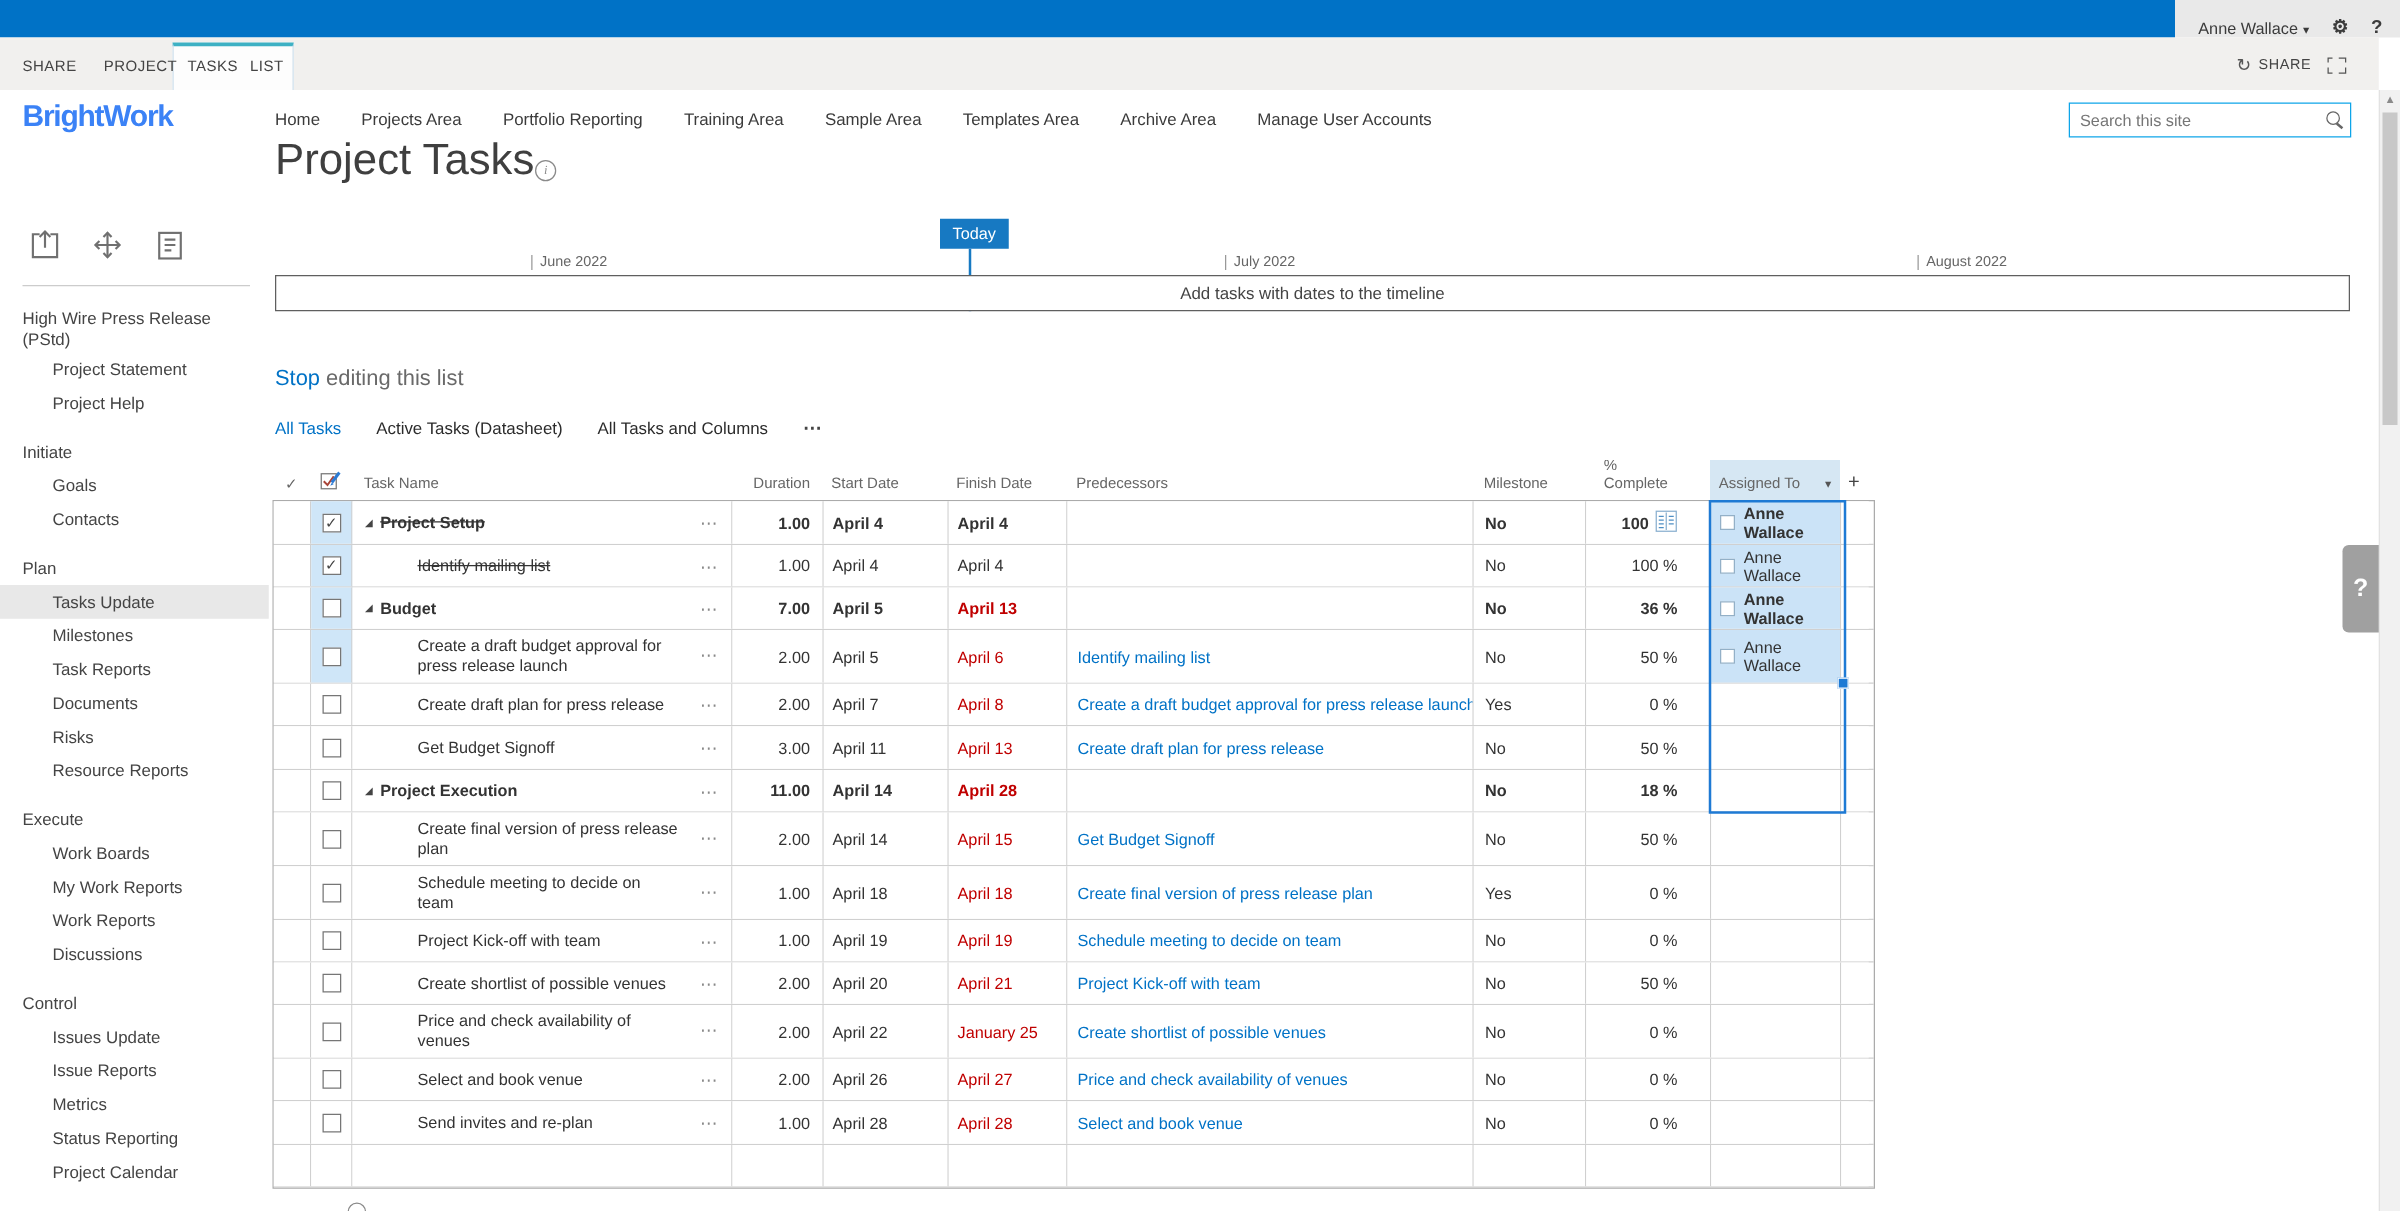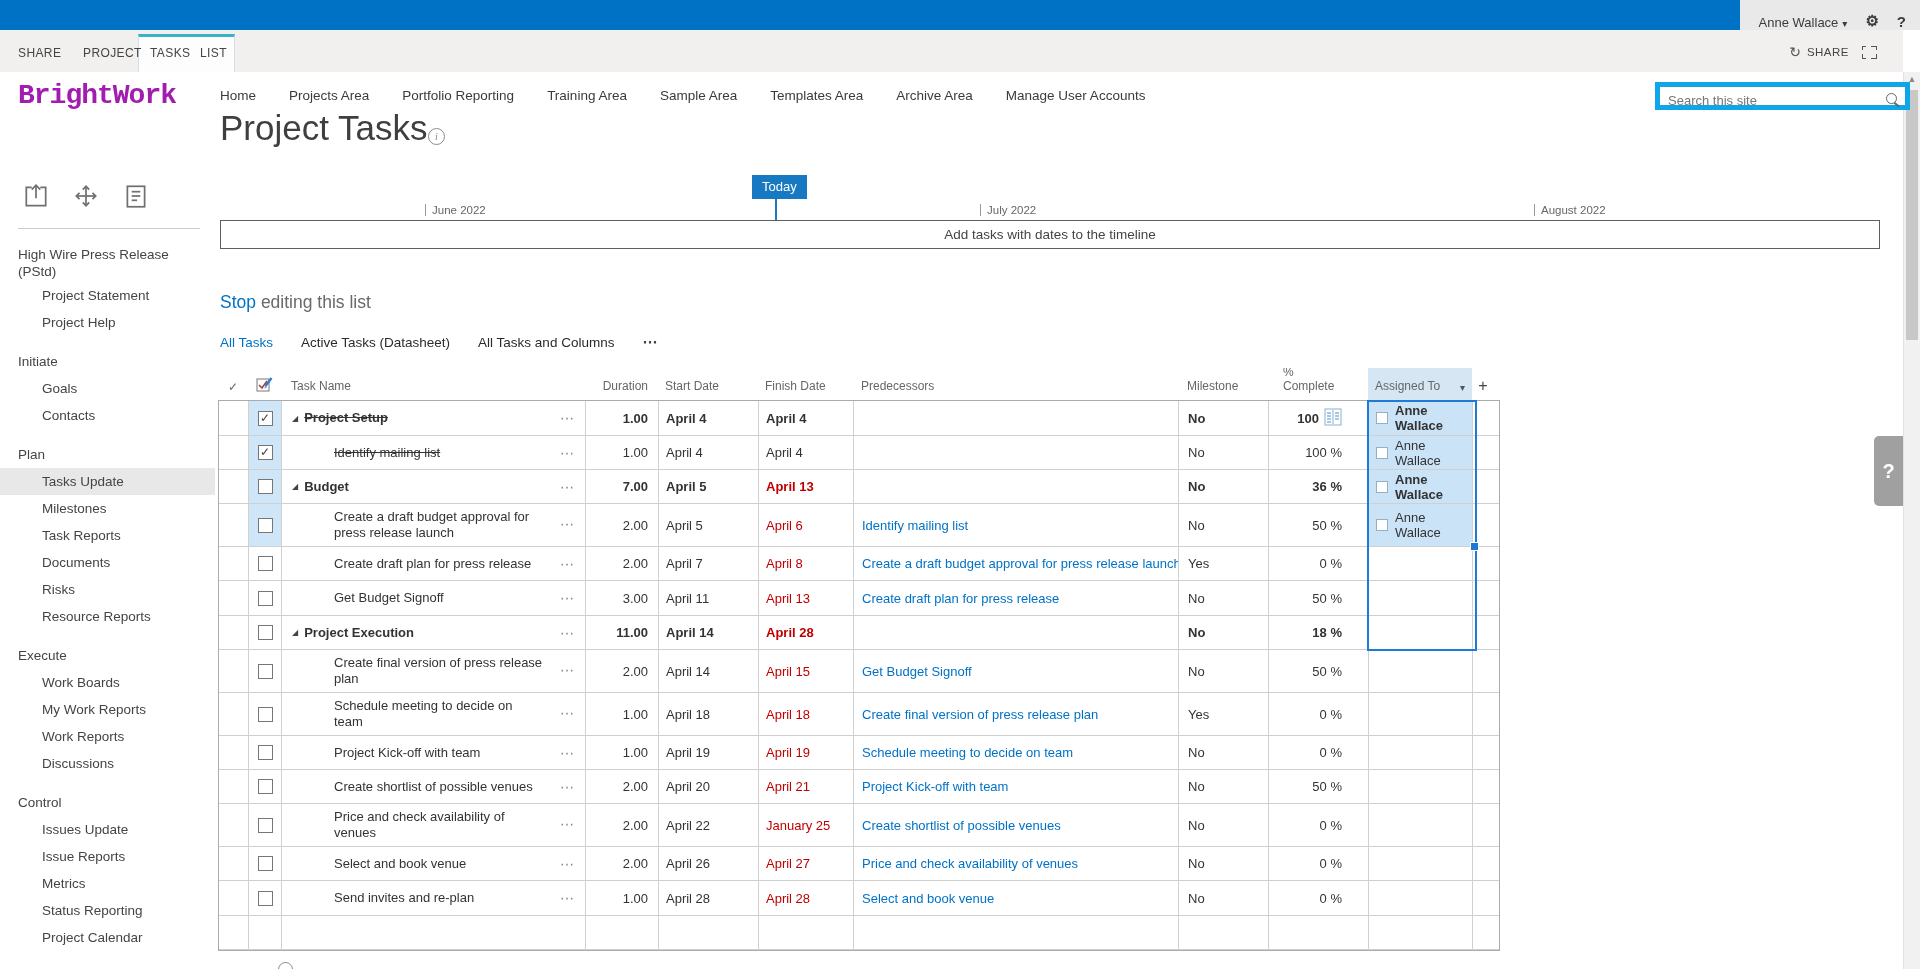--- a/index.html
+++ b/index.html
@@ -25,24 +25,24 @@
   .focus-ico{position:absolute;right:26px;top:16px;width:13px;height:11px;border:1px solid #555;cursor:pointer;}
   .focus-ico::before{content:"";position:absolute;left:3px;top:-2px;width:5px;height:15px;background:#f1f0ee;}
   .focus-ico::after{content:"";position:absolute;left:-2px;top:3px;width:17px;height:4px;background:#f1f0ee;}
 
   
   .scroll-track{position:absolute;left:1903px;top:72px;width:17px;height:897px;background:#f1f1f1;border-left:1px solid #e2e2e2;box-sizing:border-box;}
   .scroll-up{position:absolute;left:0;top:2px;width:16px;text-align:center;font-size:9px;color:#8a8a8a;}
   .scroll-thumb{position:absolute;left:2px;top:18px;width:12px;height:250px;background:#c8c8c8;}
 
   
-  .logo{position:absolute;left:18px;top:80px;font-size:28px;font-weight:bold;color:#a21caf;letter-spacing:-1px;font-family:Liberation Mono, monospace;}
+  .logo{position:absolute;left:18px;top:80px;font-size:24px;font-weight:bold;color:#3b82f6;letter-spacing:-1px;}
   .topnav{position:absolute;left:220px;top:88px;display:flex;gap:33px;}
   .topnav span{font-size:13.5px;color:#3b3b3b;white-space:nowrap;cursor:pointer;}
-  .searchbox{position:absolute;left:1655px;top:82px;width:255px;height:28px;border:5px solid #0ea5e9;box-sizing:border-box;background:#fff;}
+  .searchbox{position:absolute;left:1655px;top:82px;width:226px;height:28px;border:1px solid #0ea5e9;box-sizing:border-box;background:#fff;}
   .searchbox input{position:absolute;left:0;top:0;width:196px;height:26px;border:none;outline:none;padding:0 8px;
                    font-family:"Liberation Sans",sans-serif;font-size:13px;color:#444;background:transparent;}
   .searchbox input::placeholder{color:#767676;}
   .mag{position:absolute;right:8px;top:6px;width:9px;height:9px;border:1.5px solid #666;border-radius:50%;cursor:pointer;}
   .mag::after{content:"";position:absolute;left:8px;top:8px;width:6px;height:1.5px;background:#666;transform:rotate(40deg);transform-origin:0 0;}
   .page-title{position:absolute;left:220px;top:108px;font-size:35px;color:#3f3f3f;font-weight:normal;}
   .info-ico{position:absolute;left:428px;top:128px;width:15px;height:15px;border:1px solid #8a8a8a;border-radius:50%;
             font-size:10px;color:#8a8a8a;text-align:center;line-height:15px;font-style:italic;font-family:"Liberation Serif",serif;}
 
   

